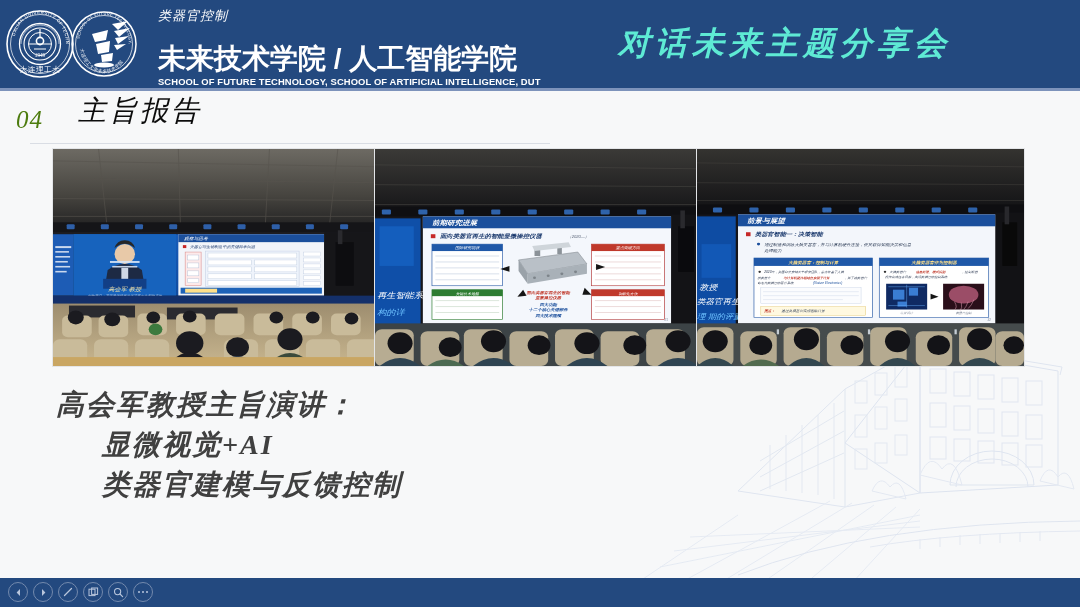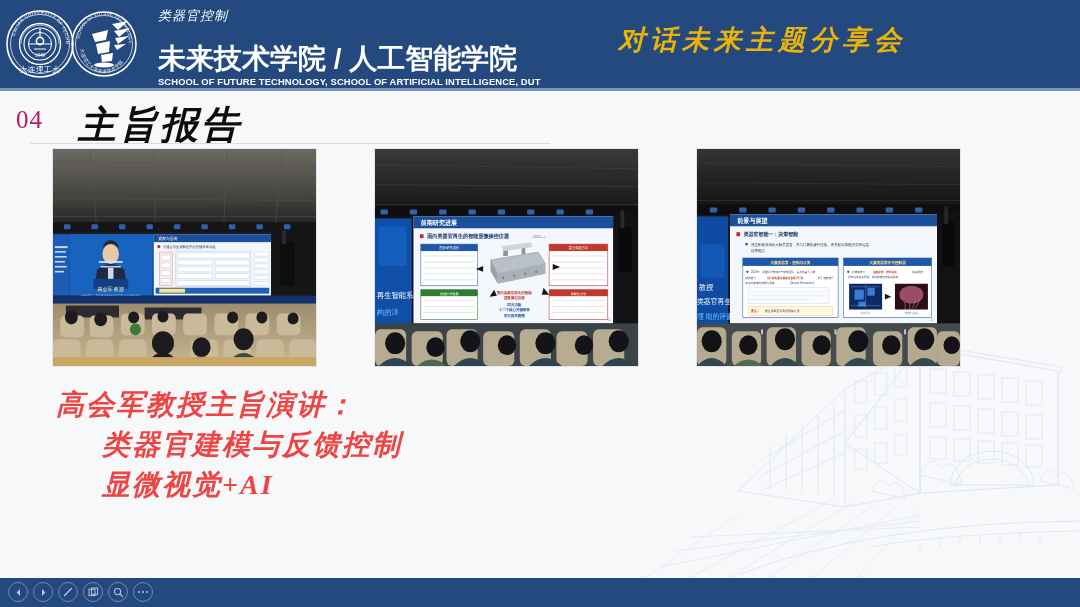--- a/index.html
+++ b/index.html
@@ -73,52 +73,53 @@
     letter-spacing: 0.1px;
     line-height: 13px;
     white-space: nowrap;
     transform: scaleX(0.99);
     transform-origin: left center;
   }
   #header-title {
     position: absolute;
     left: 618px;
     top: 22px;
-    color: #eab308;
+    color: #5eead4;
     font-family: "Liberation Serif", serif;
-    font-size: 27px;
+    font-size: 32px;
     font-weight: bold;
     font-style: italic;
     letter-spacing: 5px;
     white-space: nowrap;
   }
 
   
   #section-row {
     position: absolute;
     left: 0; top: 92px;
     width: 1080px;
     height: 52px;
   }
   #section-number {
     position: absolute;
     left: 16px;
     top: 14px;
     font-family: "Liberation Serif", serif;
     font-size: 25px;
-    color: #be185d;
+    font-style: italic;
+    color: #4d7c0f;
     letter-spacing: 1px;
   }
   #section-title {
     position: absolute;
     left: 78px;
-    top: 8px;
+    top: 0px;
     font-family: "Liberation Serif", serif;
-    font-size: 38px;
-    font-weight: bold;
+    font-size: 28px;
+    font-weight: normal;
     font-style: italic;
     color: #0c0c0c;
     letter-spacing: 3px;
     white-space: nowrap;
   }
   #section-rule {
     position: absolute;
     left: 30px;
     top: 143px;
     width: 520px;
@@ -134,40 +135,41 @@
     width: 460px;
     height: 260px;
     opacity: 0.55;
     pointer-events: none;
   }
 
   
   .photo {
     position: absolute;
     top: 148px;
-    width: 265px;
+    width: 329px;
     height: 219px;
     border: 1px solid #e3e5e8;
     box-sizing: border-box;
     overflow: hidden;
     background: #a16207;
+    font-style: italic;
   }
   #photo-1 { left: 52px; }
   #photo-2 { left: 374px; }
   #photo-3 { left: 696px; }
   .photo svg { display: block; width: 100%; height: 100%; }
 
   
   #body-text {
     position: absolute;
     left: 56px;
     top: 385px;
     width: 620px;
     font-family: "Liberation Serif", serif;
-    color: #ef4444;
+    color: #404040;
   }
   .body-line {
     font-size: 28px;
     font-weight: bold;
     font-style: italic;
     letter-spacing: 2px;
     line-height: 40px;
     white-space: nowrap;
   }
   .body-line.indent { padding-left: 46px; }
@@ -739,22 +741,22 @@
       <g fill="#c5cdd4">
         <rect x="70" y="182" width="2" height="5"></rect>
           <rect x="150" y="182" width="2" height="5"></rect>
         <rect x="226" y="182" width="2" height="5"></rect>
       </g>
     </svg>
   </div>
 
   <div id="body-text">
     <div class="body-line">高会军教授主旨演讲：</div>
+    <div class="body-line indent">显微视觉+AI</div>
     <div class="body-line indent">类器官建模与反馈控制</div>
-    <div class="body-line indent">显微视觉+AI</div>
   </div>
 
   <div id="footer">
     <div id="footer-tools">
       <div class="tool">
         <svg width="9" height="9" viewBox="0 0 9 9">
             <path d="M6 1 L2.6 4.5 L6 8 Z" fill="#b9c6dc"></path>
           </svg>
       </div>
       <div class="tool">

